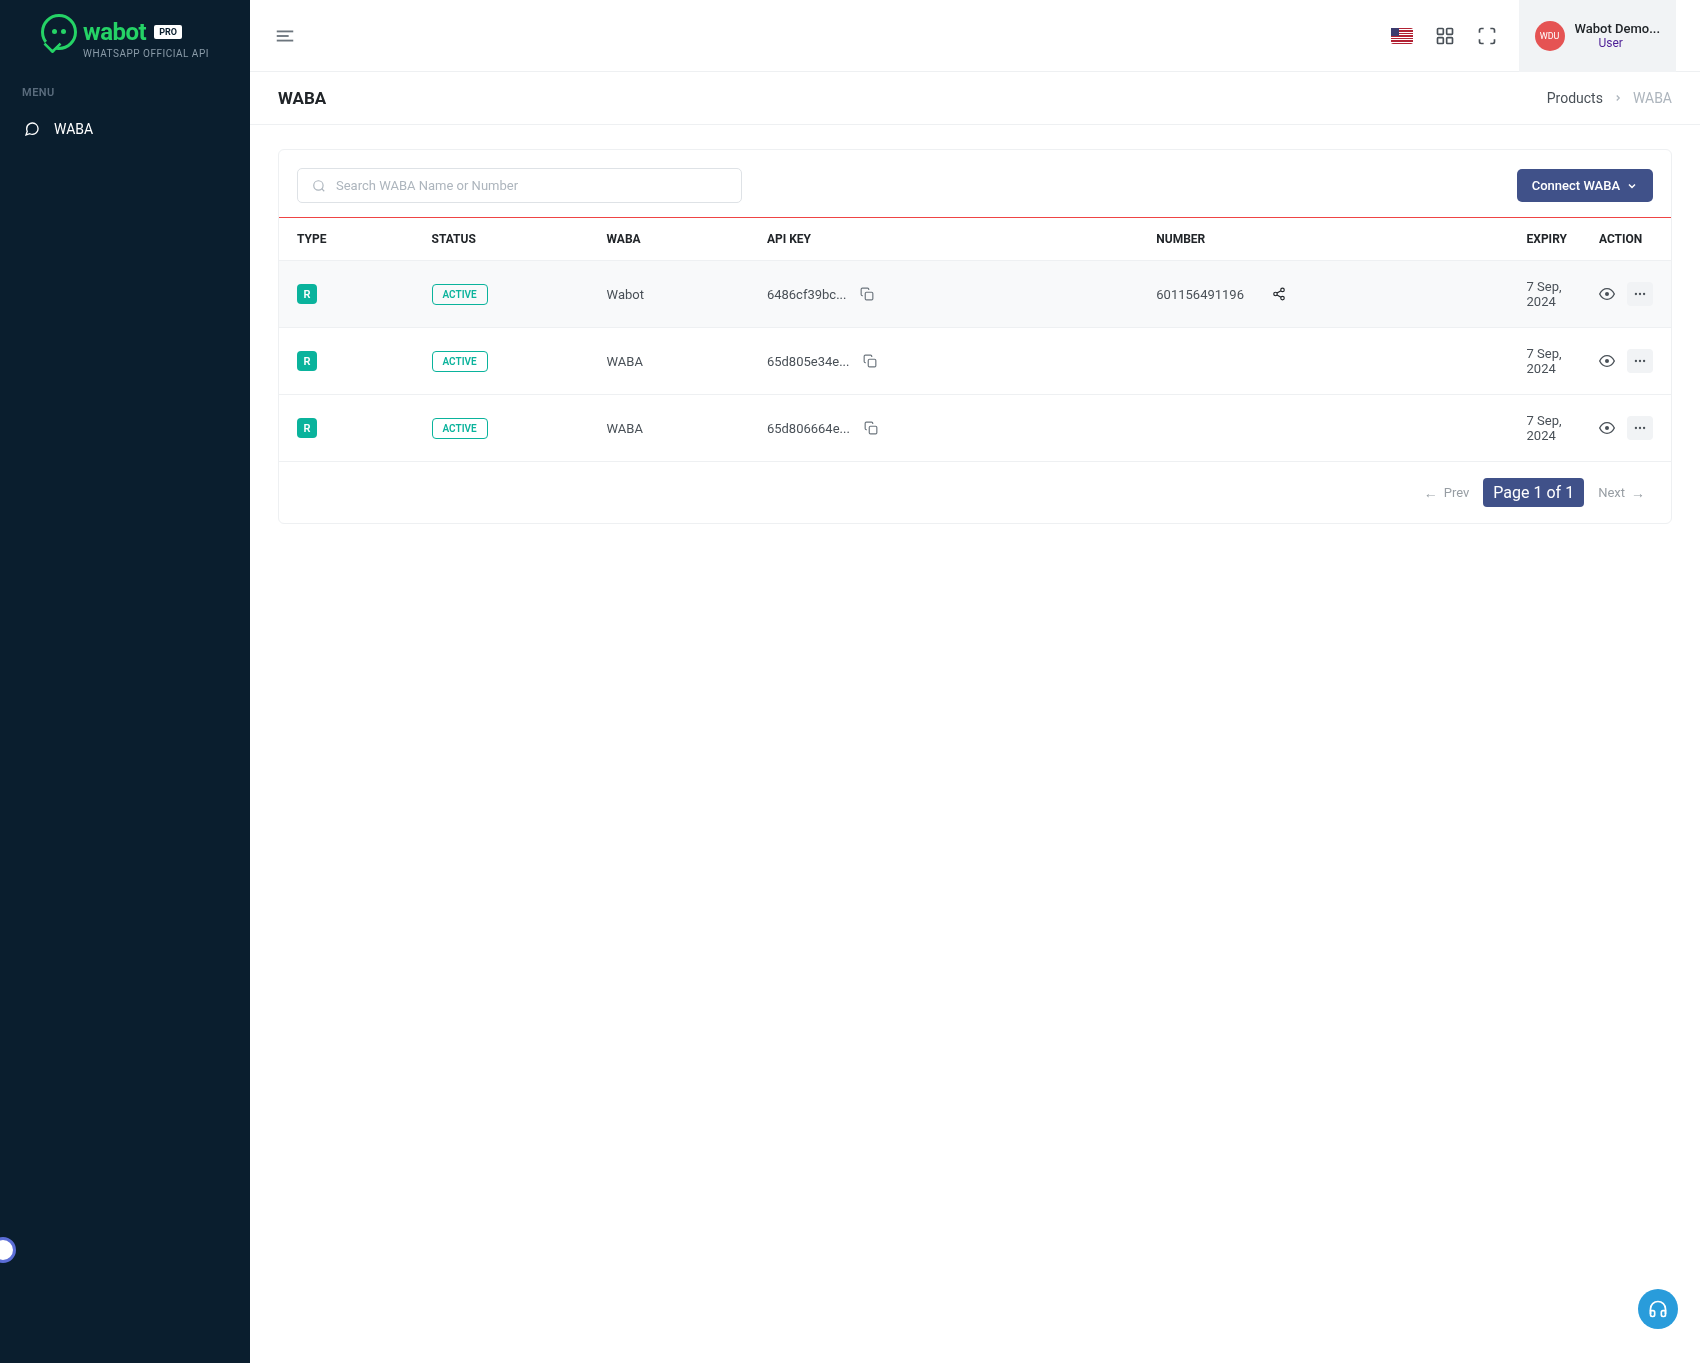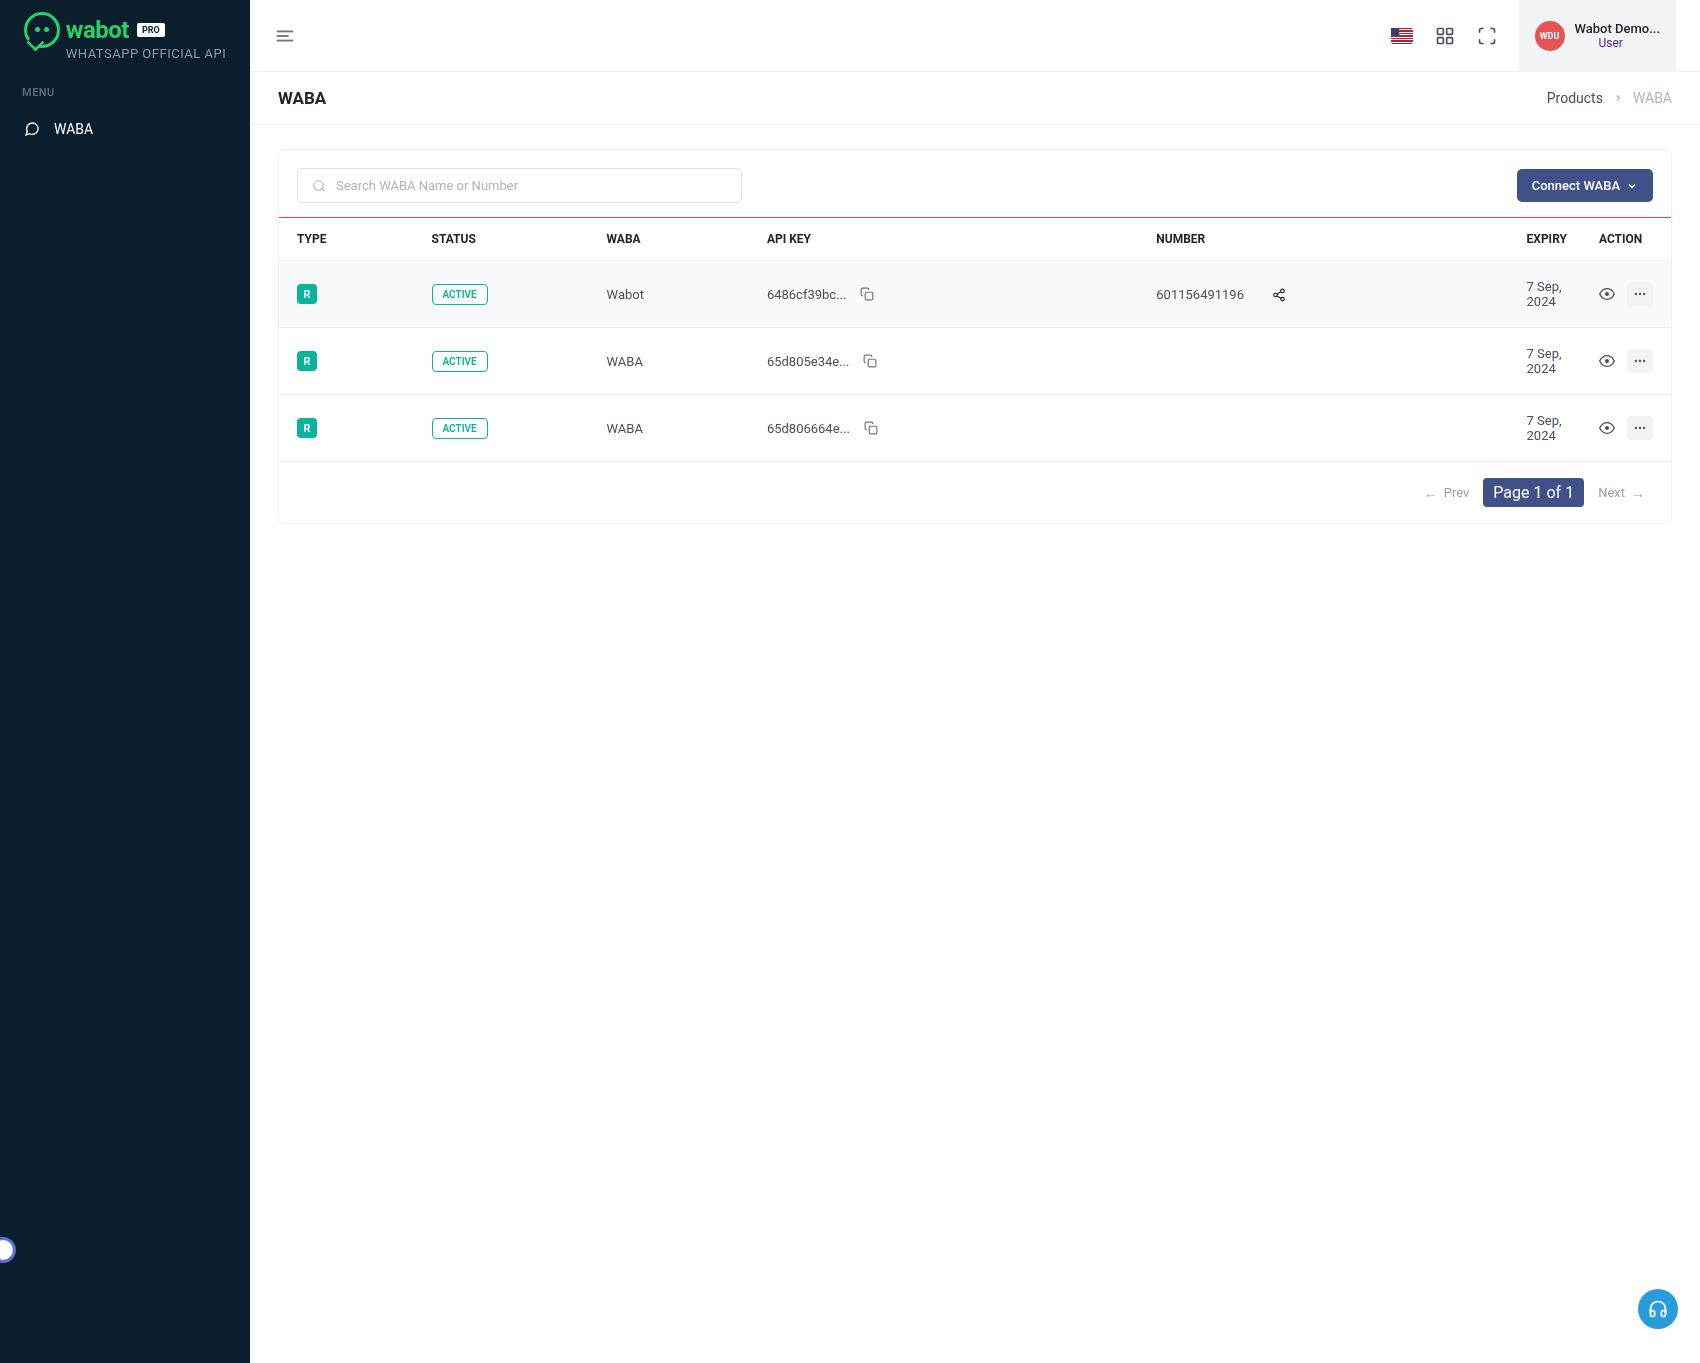--- a/index.html
+++ b/index.html
@@ -8,36 +8,36 @@
     
     .sidebar { width: 250px; background: #0a1e2e; color: #fff; flex-shrink: 0; display: flex; flex-direction: column; }
     .logo-wrap { height: 72px; display: flex; align-items: center; justify-content: center; padding: 0 20px; }
     .logo { display: flex; align-items: center; gap: 6px; }
     .logo-bubble { width: 36px; height: 36px; border: 3px solid #25d366; border-radius: 50%; position: relative; display: flex; align-items: center; justify-content: center; }
     .logo-bubble::after { content: ''; position: absolute; bottom: -4px; left: 2px; width: 10px; height: 10px; background: #0a1e2e; border-left: 3px solid #25d366; border-bottom: 3px solid #25d366; transform: rotate(-45deg); border-bottom-left-radius: 2px; }
     .logo-eyes { display: flex; gap: 4px; }
     .logo-eye { width: 5px; height: 5px; background: #25d366; border-radius: 50%; }
     .logo-text { font-size: 24px; font-weight: 700; color: #25d366; letter-spacing: -0.5px; }
     .logo-pro { background: #fff; color: #0a1e2e; font-size: 9px; font-weight: 700; padding: 2px 5px; border-radius: 2px; margin-left: 2px; }
-    .logo-sub { font-size: 13px; color: #8a9ba8; letter-spacing: 0.5px; margin-top: -2px; margin-left: 42px; }
+    .logo-sub { font-size: 10px; color: #8a9ba8; letter-spacing: 0.5px; margin-top: -2px; margin-left: 42px; }
     .menu-label { font-size: 11px; color: #5a6c7d; font-weight: 600; padding: 14px 22px 10px; letter-spacing: 0.5px; }
     .nav-item { display: flex; align-items: center; gap: 14px; padding: 12px 24px; color: #a8b8c8; font-size: 14px; cursor: pointer; }
     .nav-item.active { color: #fff; }
     .nav-icon { width: 16px; height: 16px; flex-shrink: 0; }
     
     
     .main { flex: 1; display: flex; flex-direction: column; overflow: auto; background: #fff; }
     .topbar { height: 72px; display: flex; align-items: center; padding: 0 24px; border-bottom: 1px solid #eef0f2; flex-shrink: 0; background: #fff; }
     .hamburger { width: 22px; height: 22px; cursor: pointer; color: #6c757d; }
     .topbar-right { margin-left: auto; display: flex; align-items: center; gap: 0; }
     .flag { width: 22px; height: 16px; border-radius: 2px; cursor: pointer; margin-right: 22px; background: linear-gradient(to bottom, #b22234 0%, #b22234 7.7%, #fff 7.7%, #fff 15.4%, #b22234 15.4%, #b22234 23%, #fff 23%, #fff 30.7%, #b22234 30.7%, #b22234 38.5%, #fff 38.5%, #fff 46%, #b22234 46%, #b22234 54%, #fff 54%, #fff 61.5%, #b22234 61.5%, #b22234 69%, #fff 69%, #fff 77%, #b22234 77%, #b22234 84.5%, #fff 84.5%, #fff 92%, #b22234 92%); position: relative; }
     .flag::before { content: ''; position: absolute; top: 0; left: 0; width: 40%; height: 54%; background: #3c3b6e; }
     .top-icon { width: 20px; height: 20px; color: #495057; cursor: pointer; margin-right: 22px; }
     .user-box { display: flex; align-items: center; gap: 10px; padding: 8px 16px; background: #f1f3f5; height: 72px; cursor: pointer; }
-    .avatar { width: 30px; height: 30px; border-radius: 50%; background: #e55353; color: #fff; font-size: 9px; font-weight: 700; display: flex; align-items: center; justify-content: center; }
+    .avatar { width: 30px; height: 30px; border-radius: 50%; background: #e55353; color: #fff; font-size: 9px; font-weight: 400; display: flex; align-items: center; justify-content: center; }
     .user-info { display: flex; flex-direction: column; max-width: 100px; }
     .user-name { font-size: 13px; color: #212529; font-weight: 500; white-space: nowrap; overflow: hidden; text-overflow: ellipsis; }
     .user-role { font-size: 12px; color: #4c1d95; margin-left: 24px; }
     
     
     .page-header { display: flex; align-items: center; justify-content: space-between; padding: 16px 28px; border-bottom: 1px solid #eef0f2; flex-shrink: 0; }
     .page-title { font-size: 17px; font-weight: 700; color: #212529; }
     .breadcrumb { display: flex; align-items: center; gap: 10px; font-size: 14px; }
     .bc-link { color: #495057; cursor: pointer; }
     .bc-sep { color: #adb5bd; }
@@ -58,21 +58,21 @@
     .table { width: 100%; border-collapse: collapse; }
     .table th { text-align: left; padding: 14px 16px; font-size: 12px; font-weight: 700; color: #212529; border-top: 1px solid #ef4444; border-bottom: 1px solid #eef0f2; }
     .table td { padding: 18px 16px; font-size: 13px; color: #495057; border-bottom: 1px solid #eef0f2; }
     .table th:first-child, .table td:first-child { padding-left: 18px; }
     .table th:last-child, .table td:last-child { padding-right: 18px; }
     .table tbody tr:first-child { background: #f8f9fa; }
     .type-badge { display: inline-flex; align-items: center; justify-content: center; width: 20px; height: 20px; background: #0ab39c; color: #fff; font-size: 11px; font-weight: 600; border-radius: 4px; }
     .status-badge { display: inline-block; padding: 4px 10px; border: 1px solid #0ab39c; color: #0ab39c; font-size: 10px; font-weight: 600; border-radius: 4px; }
     .api-cell { display: flex; align-items: center; gap: 14px; }
     .copy-icon { width: 14px; height: 14px; color: #6c757d; cursor: pointer; }
-    .num-cell { display: flex; align-items: flex-end; gap: 28px; }
+    .num-cell { display: flex; align-items: center; gap: 28px; }
     .share-icon { width: 14px; height: 14px; color: #212529; cursor: pointer; }
     .action-cell { display: flex; align-items: center; gap: 12px; }
     .eye-icon { width: 16px; height: 16px; color: #495057; cursor: pointer; }
     .more-btn { width: 26px; height: 24px; background: #f1f3f5; border-radius: 4px; display: flex; align-items: center; justify-content: center; cursor: pointer; color: #495057; }
     .more-btn svg { width: 14px; height: 14px; }
     
     
     .pagination { display: flex; align-items: center; justify-content: flex-end; gap: 8px; padding: 16px 20px; font-size: 13px; }
     .pg-btn { display: flex; align-items: center; gap: 6px; color: #6c757d; cursor: pointer; padding: 4px 6px; }
     .pg-btn.disabled { opacity: 0.7; cursor: default; }

